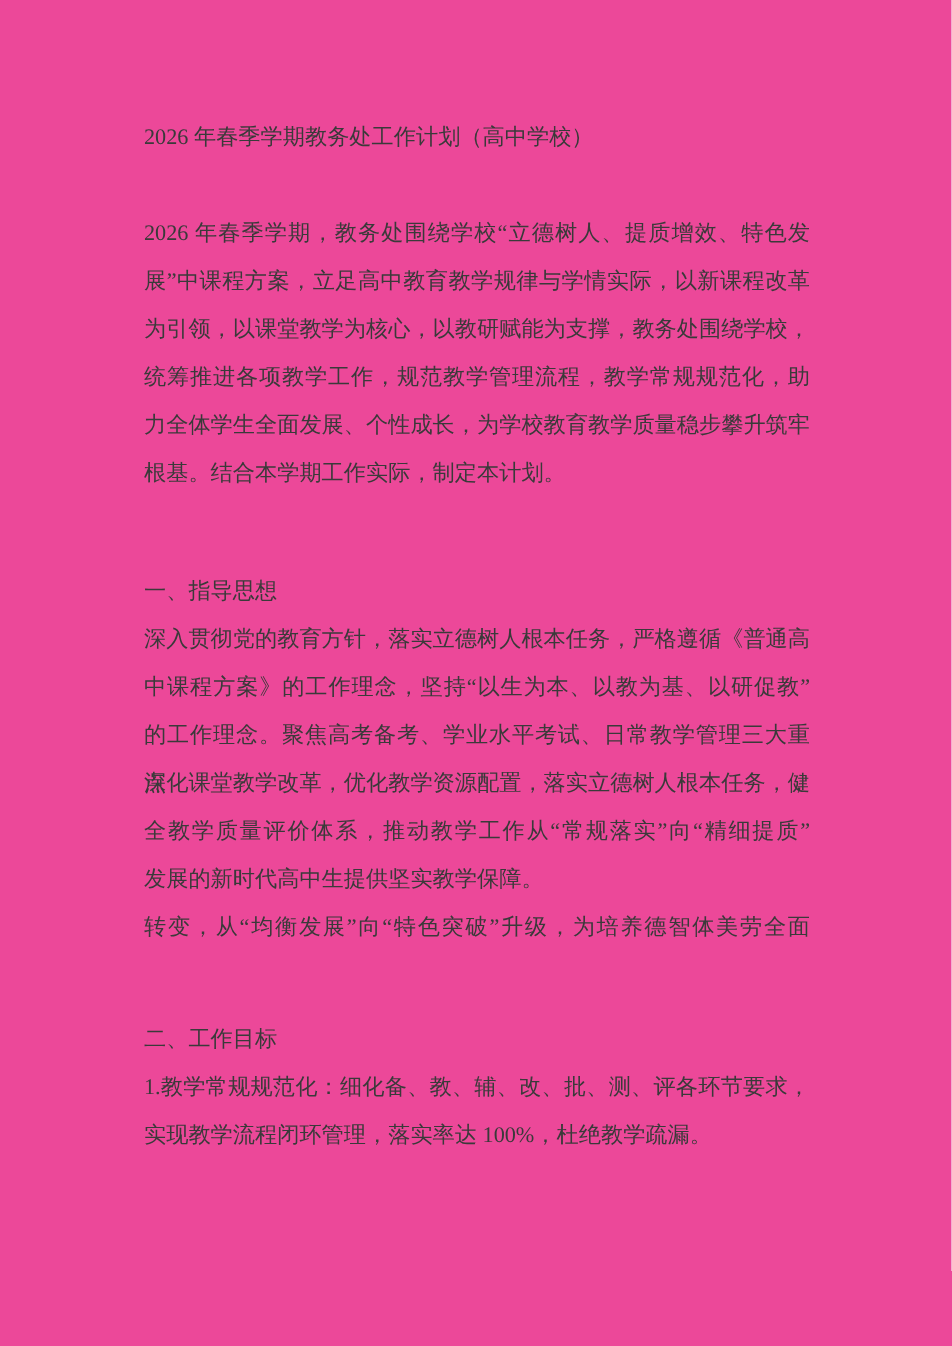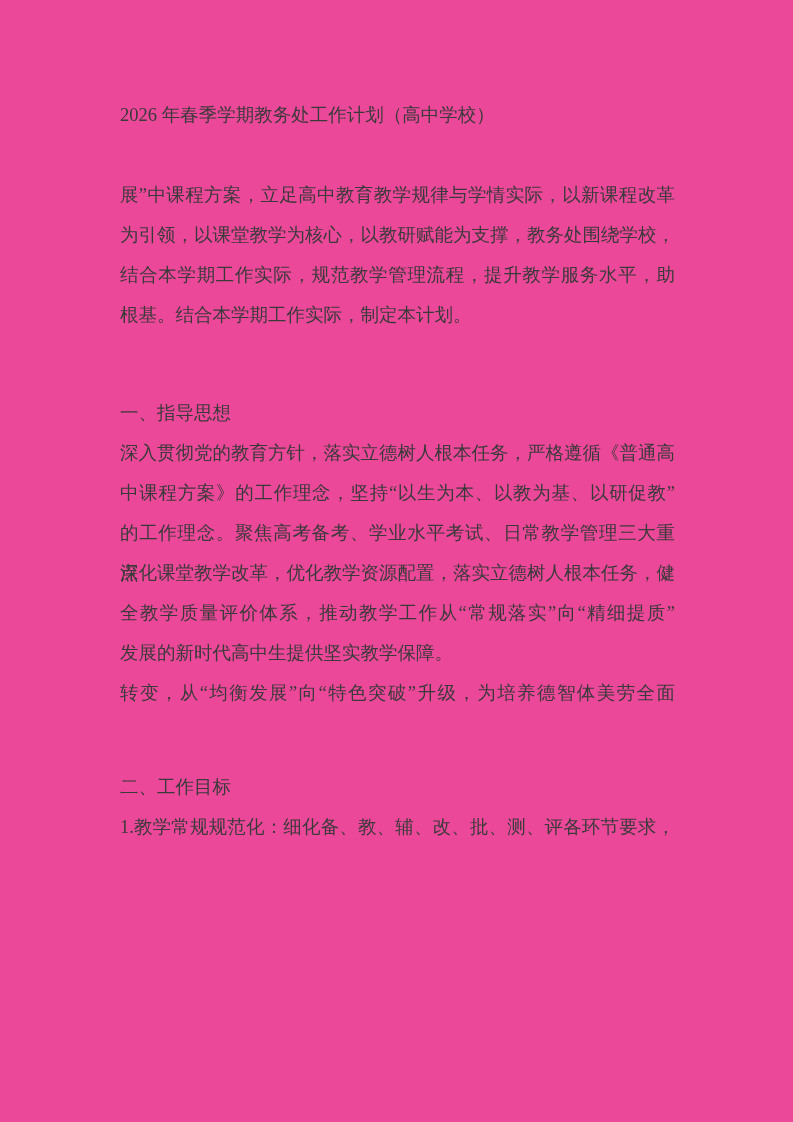--- a/index.html
+++ b/index.html
@@ -39,38 +39,41 @@
 </style>
 </head>
 <body>
 
 <div class="page">
   <div class="doc">
 
     <div class="ln title">2026 年春季学期教务处工作计划（高中学校）</div>
 
     <div class="para-1">
+      <div class="ln jf">2026 年春季学期，教务处围绕学校“立德树人、提质增效、特色发</div>
       <div class="ln jf">展”中课程方案，立足高中教育教学规律与学情实际，以新课程改革</div>
       <div class="ln jf">为引领，以课堂教学为核心，以教研赋能为支撑，教务处围绕学校，</div>
-      <div class="ln jf">结合本学期工作实际，规范教学管理流程，提升教学服务水平，助</div>
+      <div class="ln jf">统筹推进各项教学工作，规范教学管理流程，教学常规规范化，助</div>
+      <div class="ln jf">力全体学生全面发展、个性成长，为学校教育教学质量稳步攀升筑牢</div>
       <div class="ln">根基。结合本学期工作实际，制定本计划。</div>
     </div>
 
     <div class="ln head-1">一、指导思想</div>
 
     <div>
       <div class="ln jf">深入贯彻党的教育方针，落实立德树人根本任务，严格遵循《普通高</div>
       <div class="ln jf">中课程方案》的工作理念，坚持“以生为本、以教为基、以研促教”</div>
       <div class="ln jf">的工作理念。聚焦高考备考、学业水平考试、日常教学管理三大重点，</div>
       <div class="ln jf">深化课堂教学改革，优化教学资源配置，落实立德树人根本任务，健</div>
       <div class="ln jf">全教学质量评价体系，推动教学工作从“常规落实”向“精细提质”</div>
       <div class="ln">发展的新时代高中生提供坚实教学保障。</div>
       <div class="ln jf">转变，从“均衡发展”向“特色突破”升级，为培养德智体美劳全面</div>
     </div>
 
     <div class="ln head-2">二、工作目标</div>
 
     <div>
       <div class="ln jf">1.教学常规规范化：细化备、教、辅、改、批、测、评各环节要求，</div>
+      <div class="ln">实现教学流程闭环管理，落实率达 100%，杜绝教学疏漏。</div>
     </div>
 
   </div>
 </div>
 
 </body></html>

